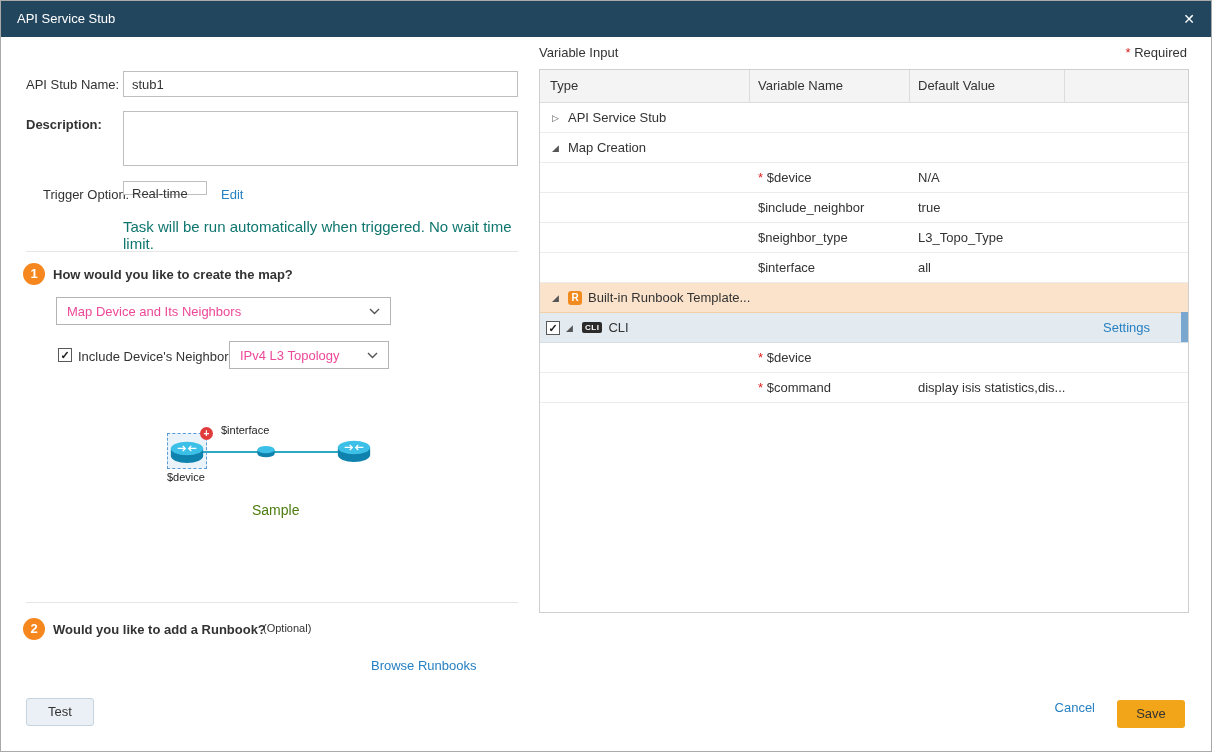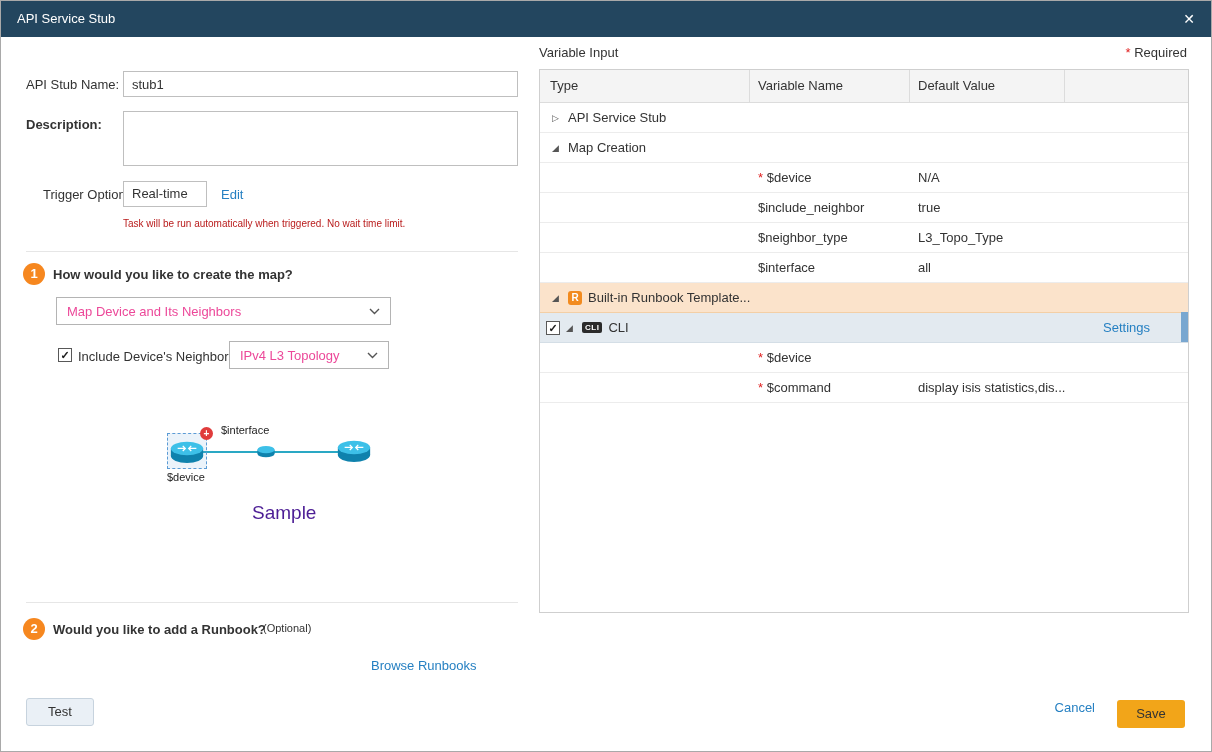--- a/index.html
+++ b/index.html
@@ -10,39 +10,39 @@
   .titlebar{position:absolute;top:0;left:0;width:100%;height:36px;background:#23465f;}
   .titlebar .t{position:absolute;left:16px;top:0;line-height:36px;font-size:13px;color:#fff;}
   .close{position:absolute;right:16px;top:0;line-height:36px;font-size:14px;color:#fff;cursor:pointer;}
 
   .abs{position:absolute;}
   .lbl{position:absolute;color:#333;}
   .input{position:absolute;border:1px solid #bfbfbf;box-sizing:border-box;background:#fff;
          font-family:"Liberation Sans",sans-serif;font-size:13px;color:#333;padding:0 8px;}
   textarea.input{resize:none;padding:4px 8px;}
   .link{color:#2680c2;cursor:pointer;text-decoration:none;}
-  .help{color:#b91c1c;font-size:10px;}
+  .help{color:#0f766e;font-size:15px;}
   .hr{position:absolute;height:1px;background:#e6e6e6;}
   .stepnum{position:absolute;width:22px;height:22px;border-radius:50%;background:#f6871f;color:#fff;
            font-weight:bold;text-align:center;line-height:22px;font-size:13px;}
   .q{font-weight:bold;}
   .select{position:absolute;border:1px solid #b4b4b4;box-sizing:border-box;display:flex;align-items:center;
           padding:0 10px;color:#ec4899;background:#fff;cursor:pointer;}
   .select .chev{margin-left:auto;display:flex;}
   .checkbox{position:absolute;width:14px;height:14px;border:1px solid #585858;box-sizing:border-box;background:#fff;
             text-align:center;line-height:12px;font-size:11px;font-weight:bold;color:#1d1d1d;cursor:pointer;}
 
   
   .link-line{position:absolute;left:202px;top:450px;width:146px;height:2px;background:#2aa8c4;}
   .sel-box{position:absolute;left:166px;top:432px;width:40px;height:36px;border:1px dashed #5b9bd5;
            background:rgba(91,155,213,.12);box-sizing:border-box;display:flex;align-items:center;justify-content:center;}
   .plus-badge{position:absolute;left:199px;top:426px;width:13px;height:13px;border-radius:50%;background:#e03c3c;
               color:#fff;font-size:10px;line-height:13px;text-align:center;font-weight:bold;}
   .tag{position:absolute;font-size:11px;color:#222;}
-  .sample{position:absolute;left:251px;top:501px;color:#4c1d95;font-size:19px;}
+  .sample{position:absolute;left:251px;top:501px;color:#4d7c0f;font-size:14px;}
 
   .runbook-box{position:absolute;left:57px;top:650px;width:295px;height:28px;border:1px solid #c9c9c9;
                background:#f2f2f2;box-sizing:border-box;display:flex;align-items:center;padding:0 8px;gap:6px;}
   .runbook-box .txt{flex:1;white-space:nowrap;overflow:hidden;font-size:12.5px;color:#333;}
 
   .btn-test{position:absolute;left:25px;top:697px;width:68px;height:28px;background:#eaf0f6;border:1px solid #c7d3de;
             border-radius:3px;text-align:center;line-height:26px;box-sizing:border-box;cursor:pointer;}
 
   
   .vi-title{position:absolute;left:538px;top:44px;}
@@ -87,21 +87,21 @@
     <span class="close">✕</span>
   </div>
 
   <span class="lbl" style="left:25px;top:76px;">API Stub Name:</span>
   <input class="input" style="left: 122px; top: 70px; width: 395px; height: 26px;" value="stub1">
 
   <span class="lbl" style="left:25px;top:116px;font-weight:bold;">Description:</span>
   <textarea class="input" style="left: 122px; top: 110px; width: 395px; height: 55px;"></textarea>
 
   <span class="lbl" style="left:42px;top:186px;">Trigger Option:</span>
-  <div class="input" style="left:122px;top:180px;width:84px;height:26px;line-height:24px;">Real-time</div>
+  <div class="input" style="left:122px;top:180px;width:84px;height:14px;line-height:24px;">Real-time</div>
   <a class="link abs" style="left:220px;top:186px;">Edit</a>
   <span class="help abs" style="left:122px;top:217px;width:400px;">Task will be run automatically when triggered. No wait time limit.</span>
 
   <div class="hr" style="left:25px;top:250px;width:492px;"></div>
 
   <span class="stepnum" style="left:22px;top:262px;">1</span>
   <span class="lbl q" style="left:52px;top:266px;">How would you like to create the map?</span>
 
   <div class="select" style="left:55px;top:296px;width:335px;height:28px;">
     <span>Map Device and Its Neighbors</span>

